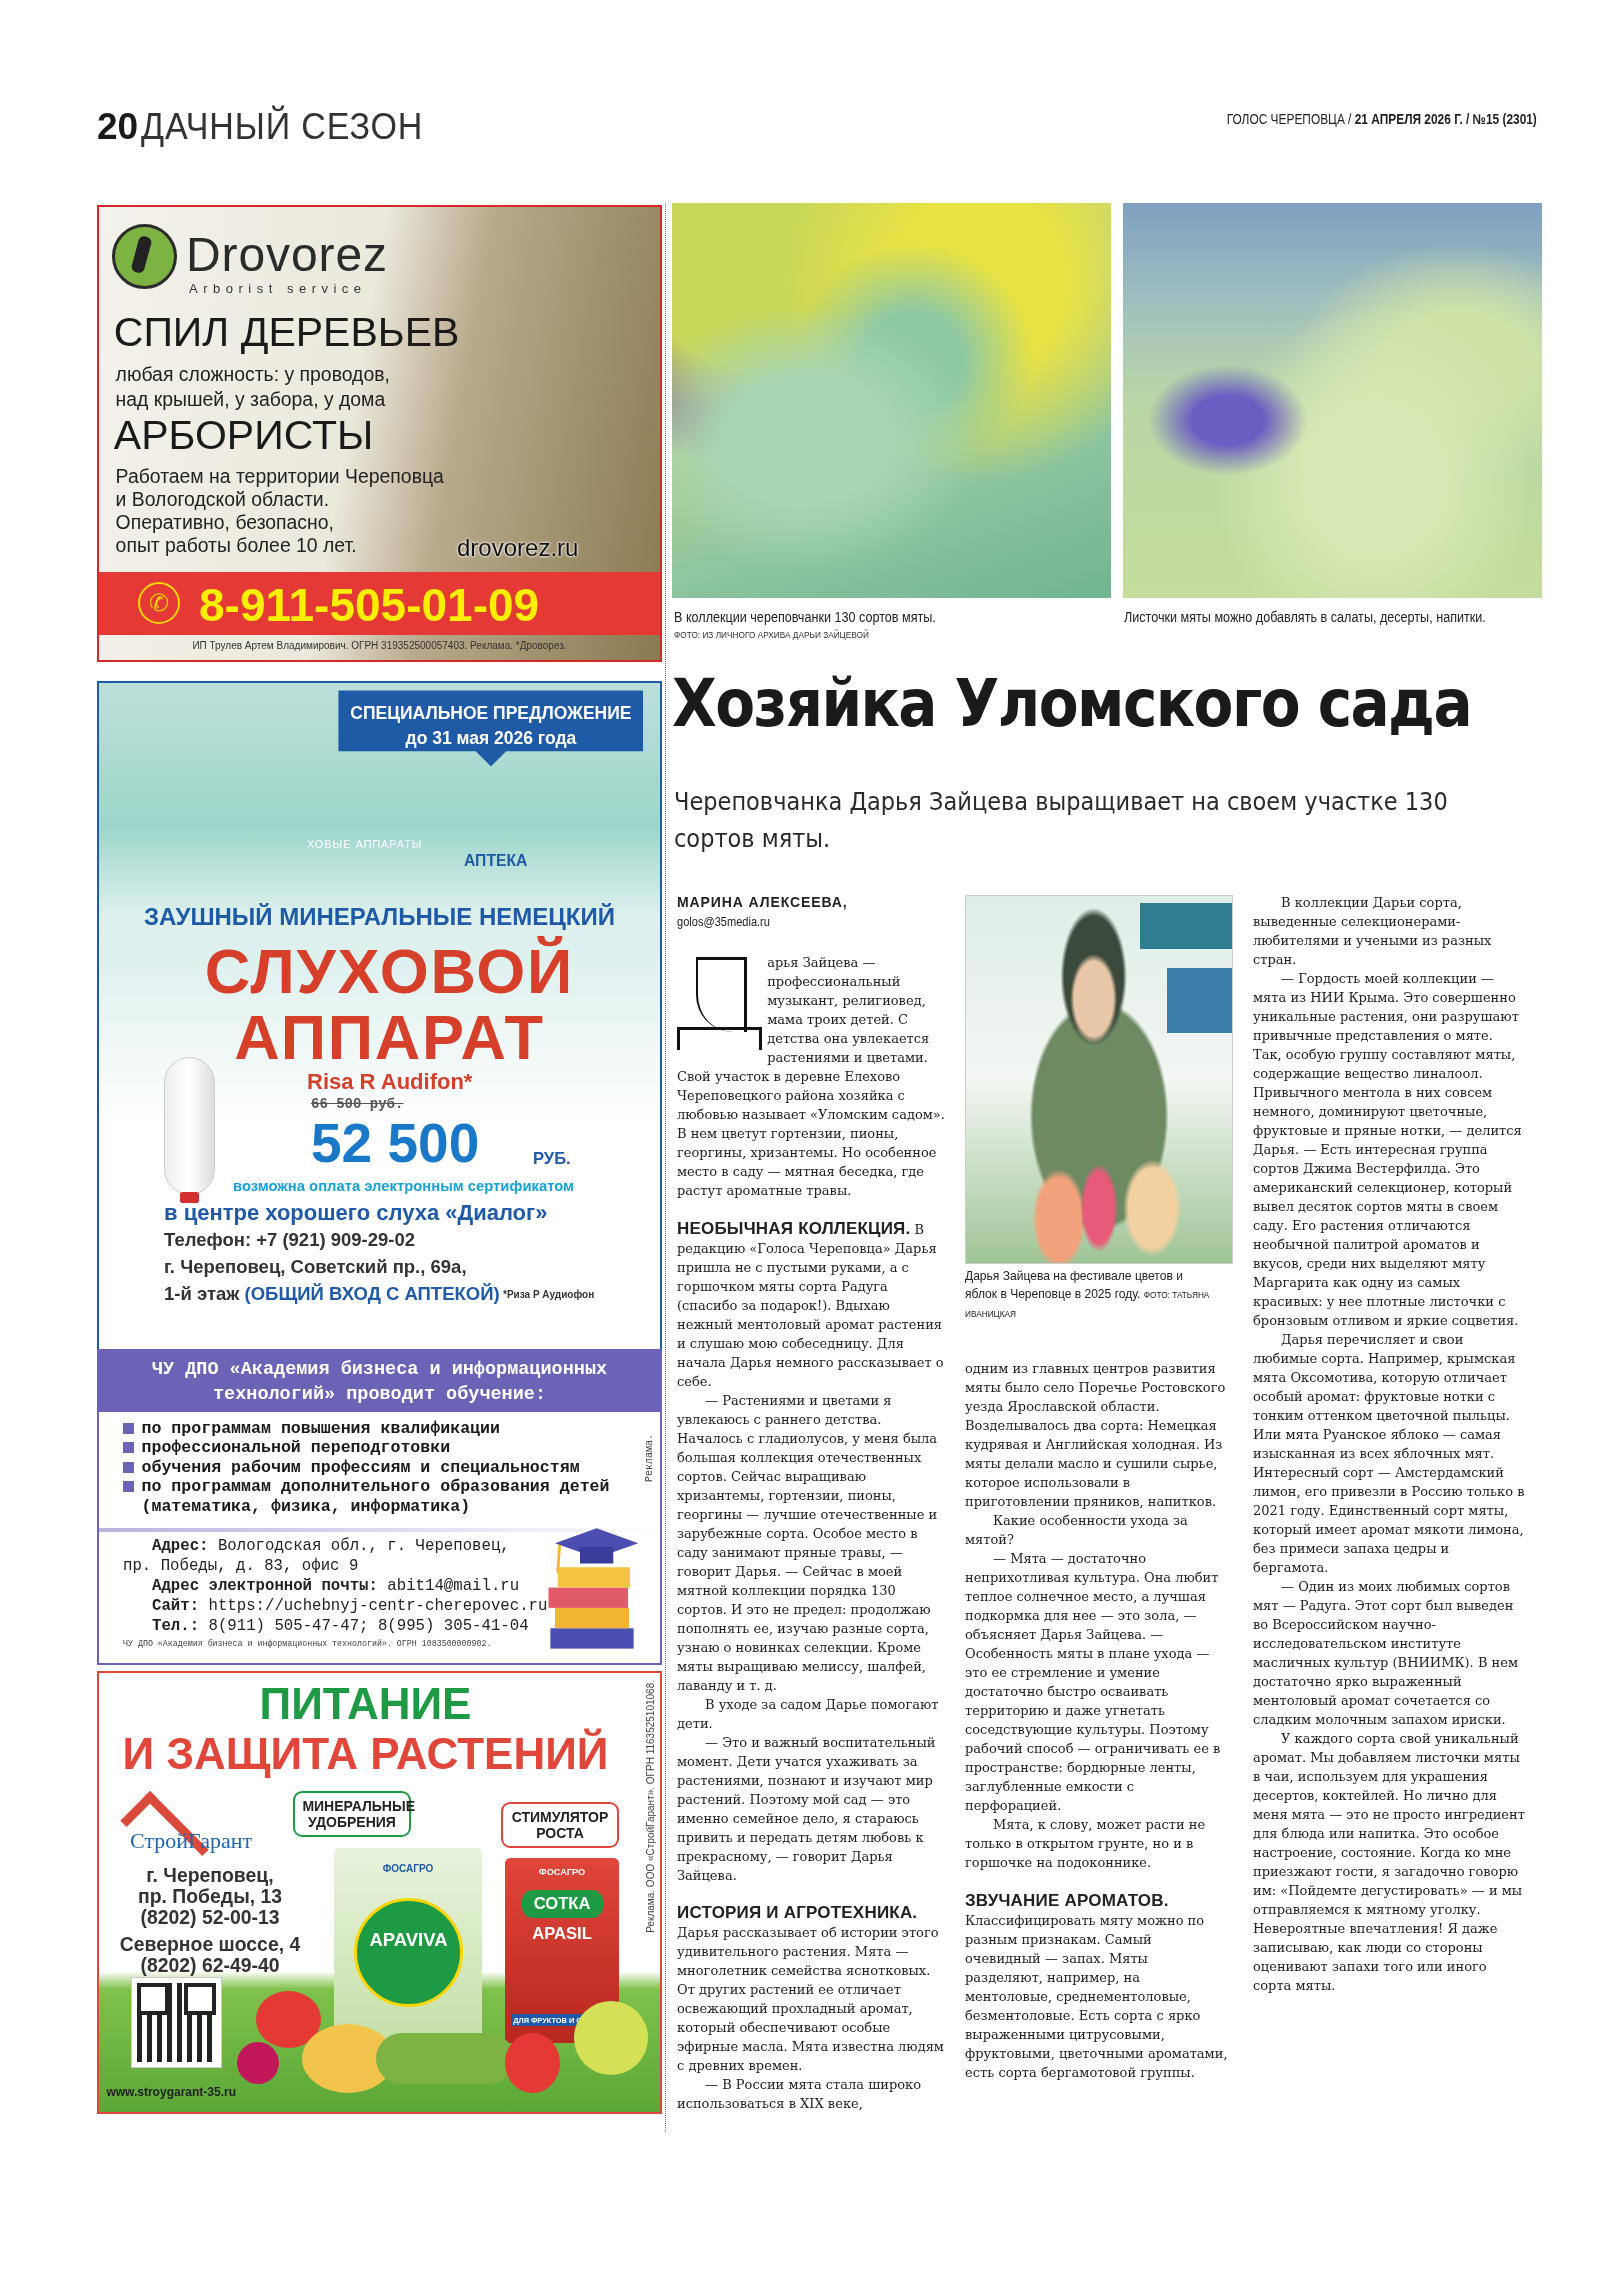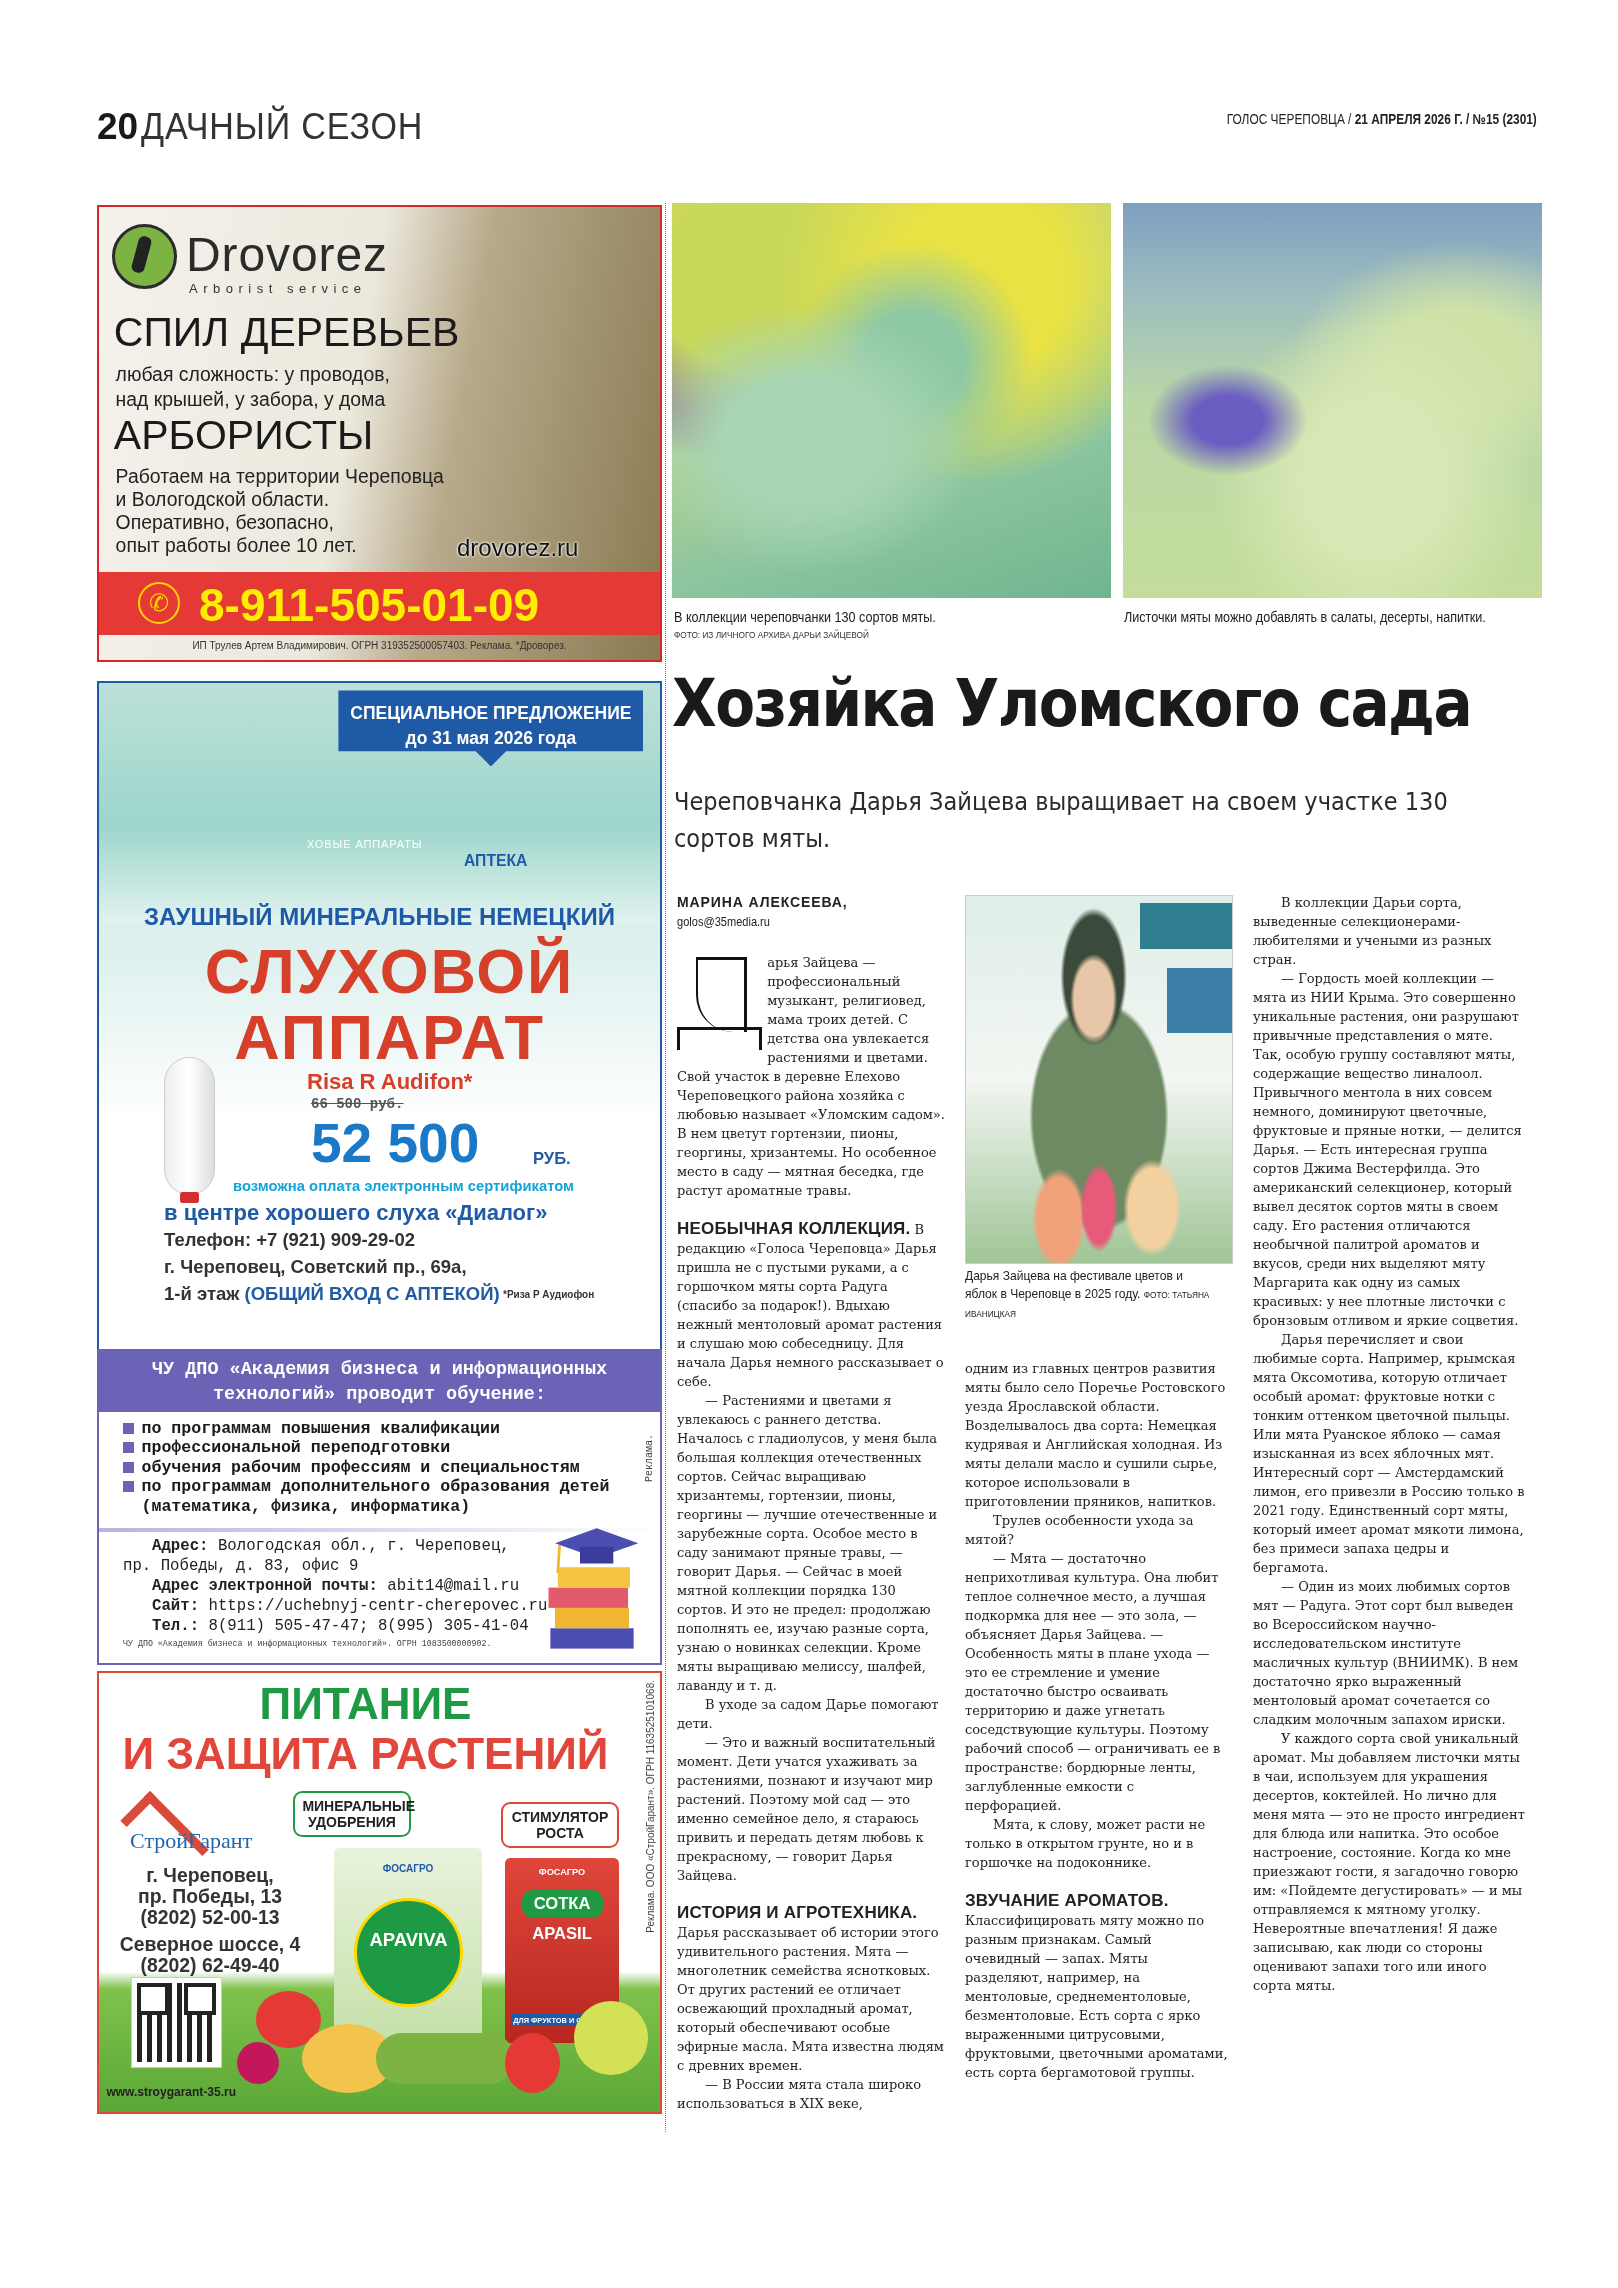--- a/index.html
+++ b/index.html
@@ -322,21 +322,21 @@
 <div class="portrait">
   <div class="sign"></div>
   <div class="sign2"></div>
 </div>
 <div class="portrait-cap">
   <span>Дарья Зайцева на фестивале цветов и яблок в Череповце в 2025 году. </span><span class="credit">ФОТО: ТАТЬЯНА ИВАНИЦКАЯ</span>
 </div>
 
 <div class="col col2">
   <p class="noindent">одним из главных центров развития мяты было село Поречье Ростовского уезда Ярославской области. Возделывалось два сорта: Немецкая кудрявая и Английская холодная. Из мяты делали масло и сушили сырье, которое использовали в приготовлении пряников, напитков.</p>
-  <p>Трулев особенности ухода за мятой?</p>
+  <p>Какие особенности ухода за мятой?</p>
   <p>— Мята — достаточно неприхотливая культура. Она любит теплое солнечное место, а лучшая подкормка для нее — это зола, — объясняет Дарья Зайцева. — Особенность мяты в плане ухода — это ее стремление и умение достаточно быстро осваивать территорию и даже угнетать соседствующие культуры. Поэтому рабочий способ — ограничивать ее в пространстве: бордюрные ленты, заглубленные емкости с перфорацией.</p>
   <p>Мята, к слову, может расти не только в открытом грунте, но и в горшочке на подоконнике.</p>
   <p class="gap"><span class="subhead">ЗВУЧАНИЕ АРОМАТОВ.</span><span> Классифицировать мяту можно по разным признакам. Самый очевидный — запах. Мяты разделяют, например, на ментоловые, среднементоловые, безментоловые. Есть сорта с ярко выраженными цитрусовыми, фруктовыми, цветочными ароматами, есть сорта бергамотовой группы.</span></p>
 </div>
 
 <div class="col col3">
   <p>В коллекции Дарьи сорта, выведенные селекционерами-любителями и учеными из разных стран.</p>
   <p>— Гордость моей коллекции — мята из НИИ Крыма. Это совершенно уникальные растения, они разрушают привычные представления о мяте. Так, особую группу составляют мяты, содержащие вещество линалоол. Привычного ментола в них совсем немного, доминируют цветочные, фруктовые и пряные нотки, — делится Дарья. — Есть интересная группа сортов Джима Вестерфилда. Это американский селекционер, который вывел десяток сортов мяты в своем саду. Его растения отличаются необычной палитрой ароматов и вкусов, среди них выделяют мяту Маргарита как одну из самых красивых: у нее плотные листочки с бронзовым отливом и яркие соцветия.</p>
   <p>Дарья перечисляет и свои любимые сорта. Например, крымская мята Оксомотива, которую отличает особый аромат: фруктовые нотки с тонким оттенком цветочной пыльцы. Или мята Руанское яблоко — самая изысканная из всех яблочных мят. Интересный сорт — Амстердамский лимон, его привезли в Россию только в 2021 году. Единственный сорт мяты, который имеет аромат мякоти лимона, без примеси запаха цедры и бергамота.</p>
   <p>— Один из моих любимых сортов мят — Радуга. Этот сорт был выведен во Всероссийском научно-исследовательском институте масличных культур (ВНИИМК). В нем достаточно ярко выраженный ментоловый аромат сочетается со сладким молочным запахом ириски.</p>

